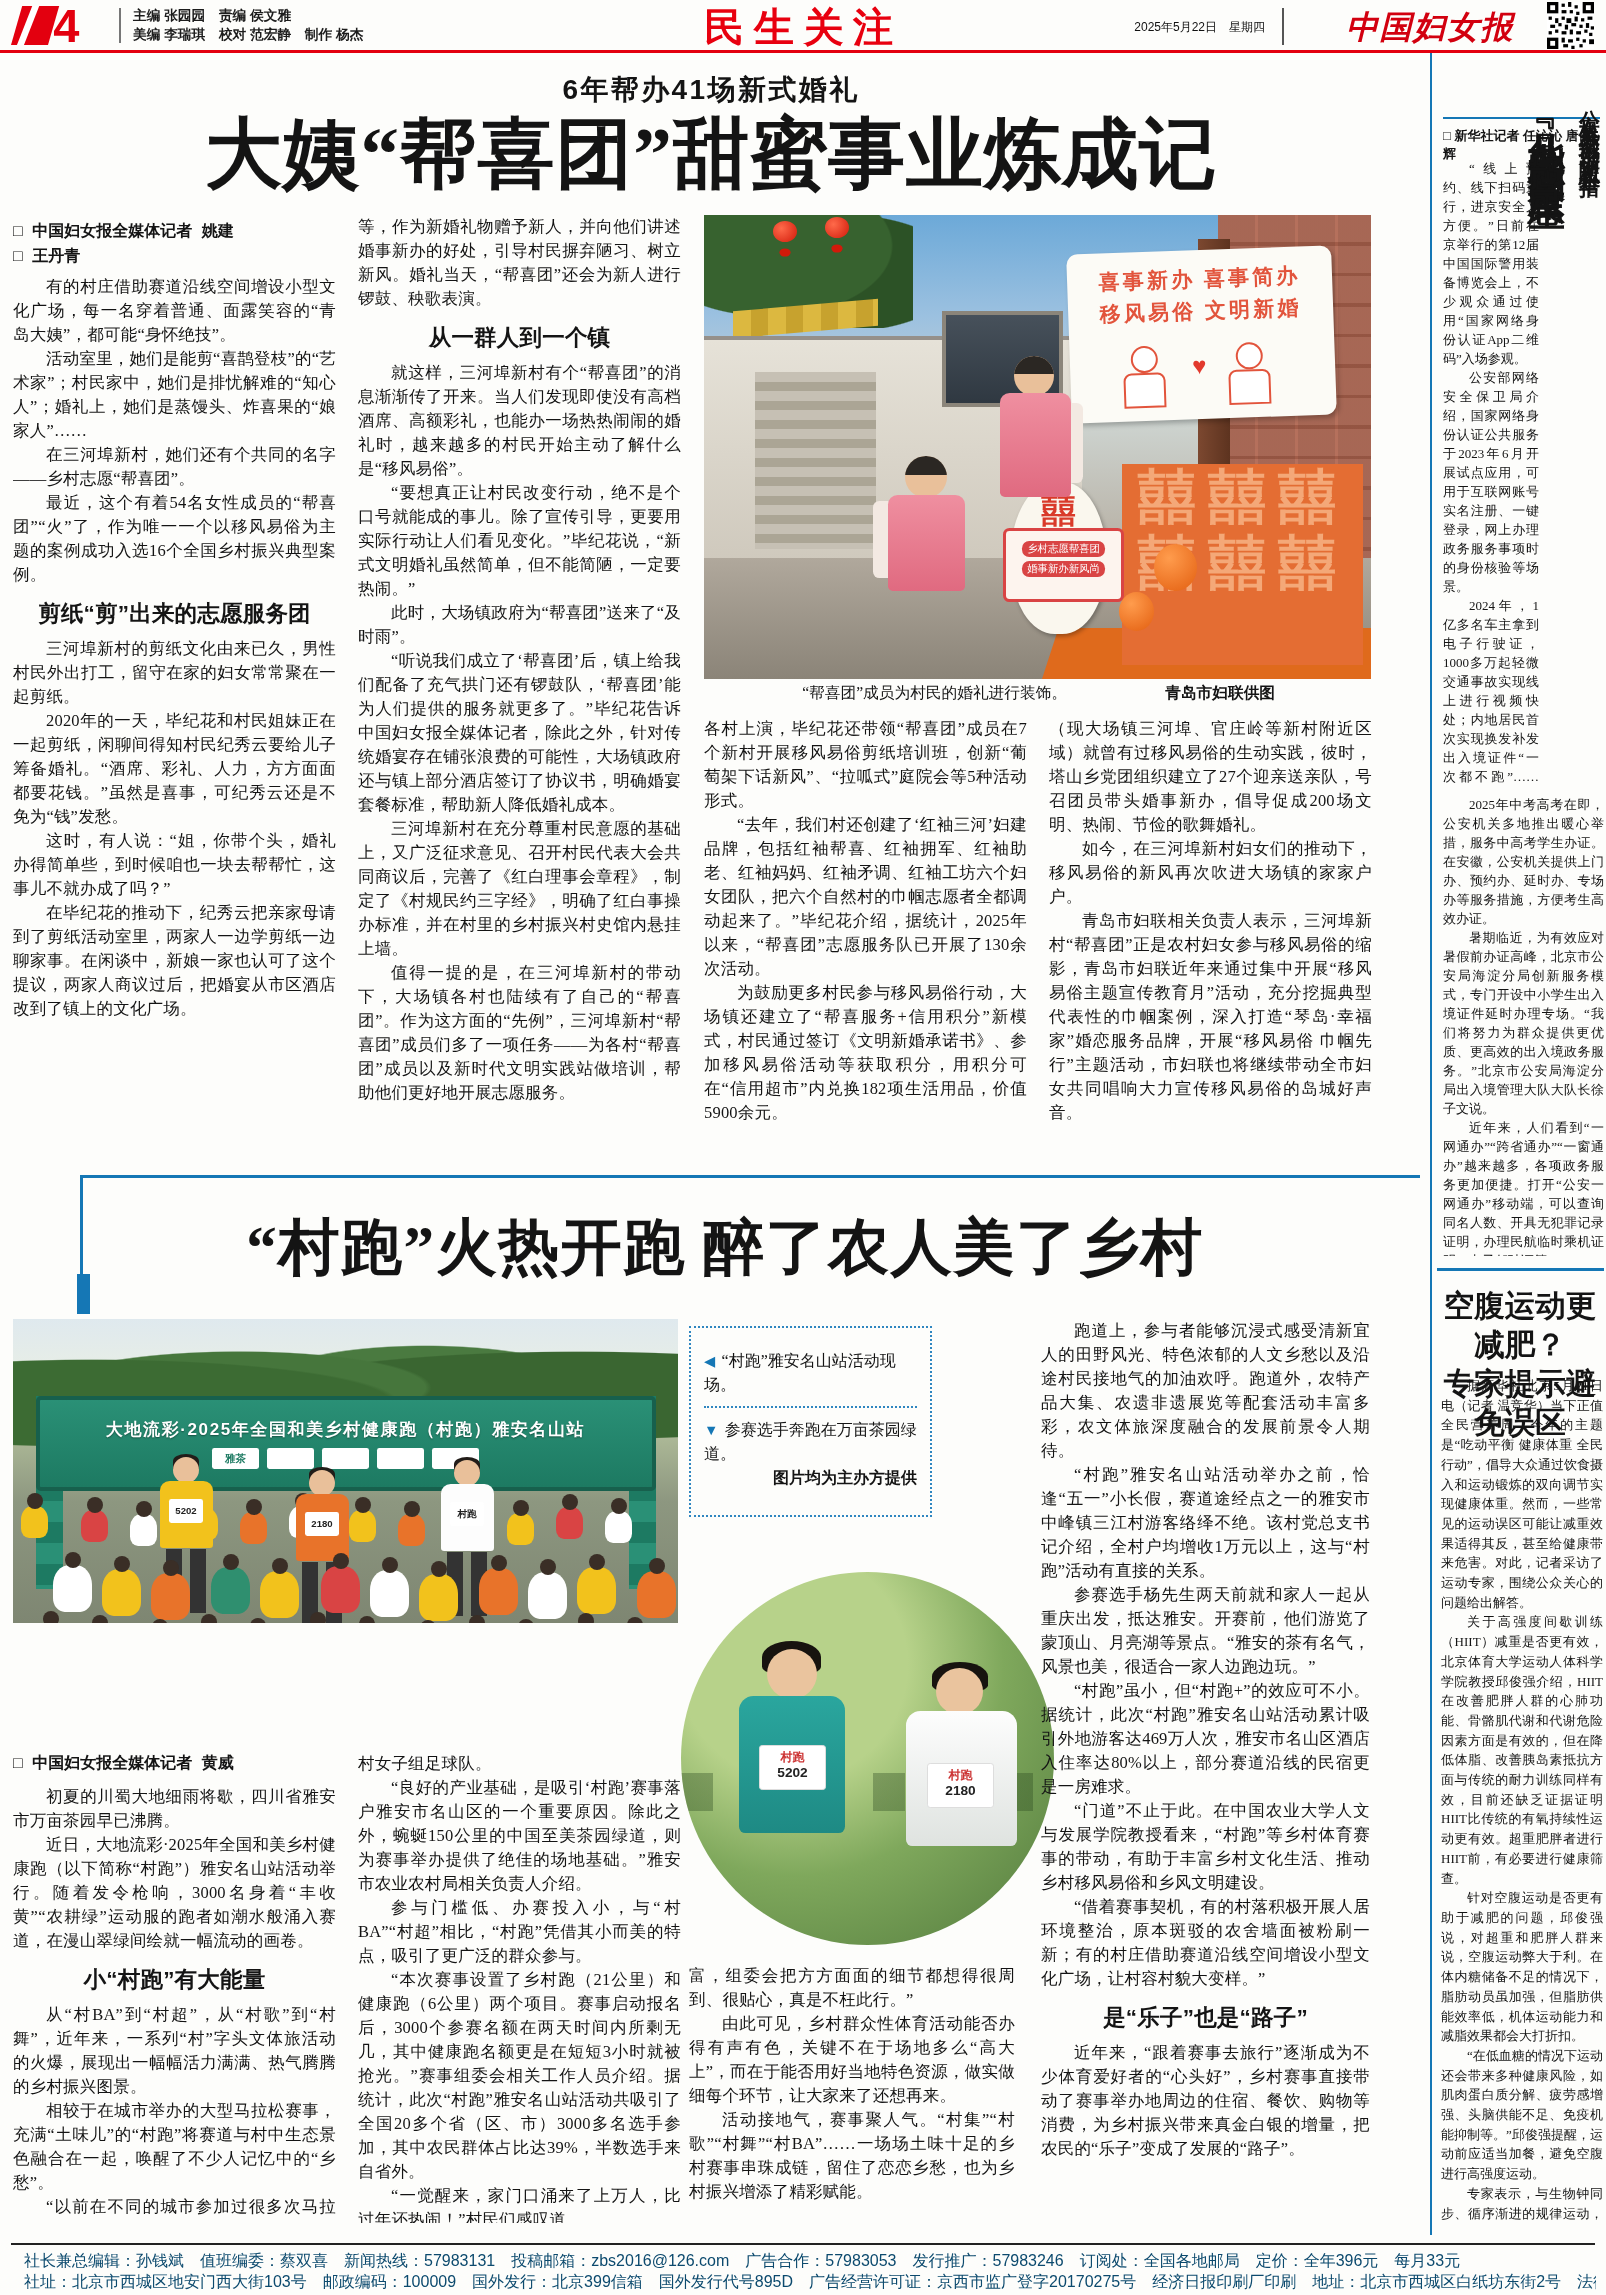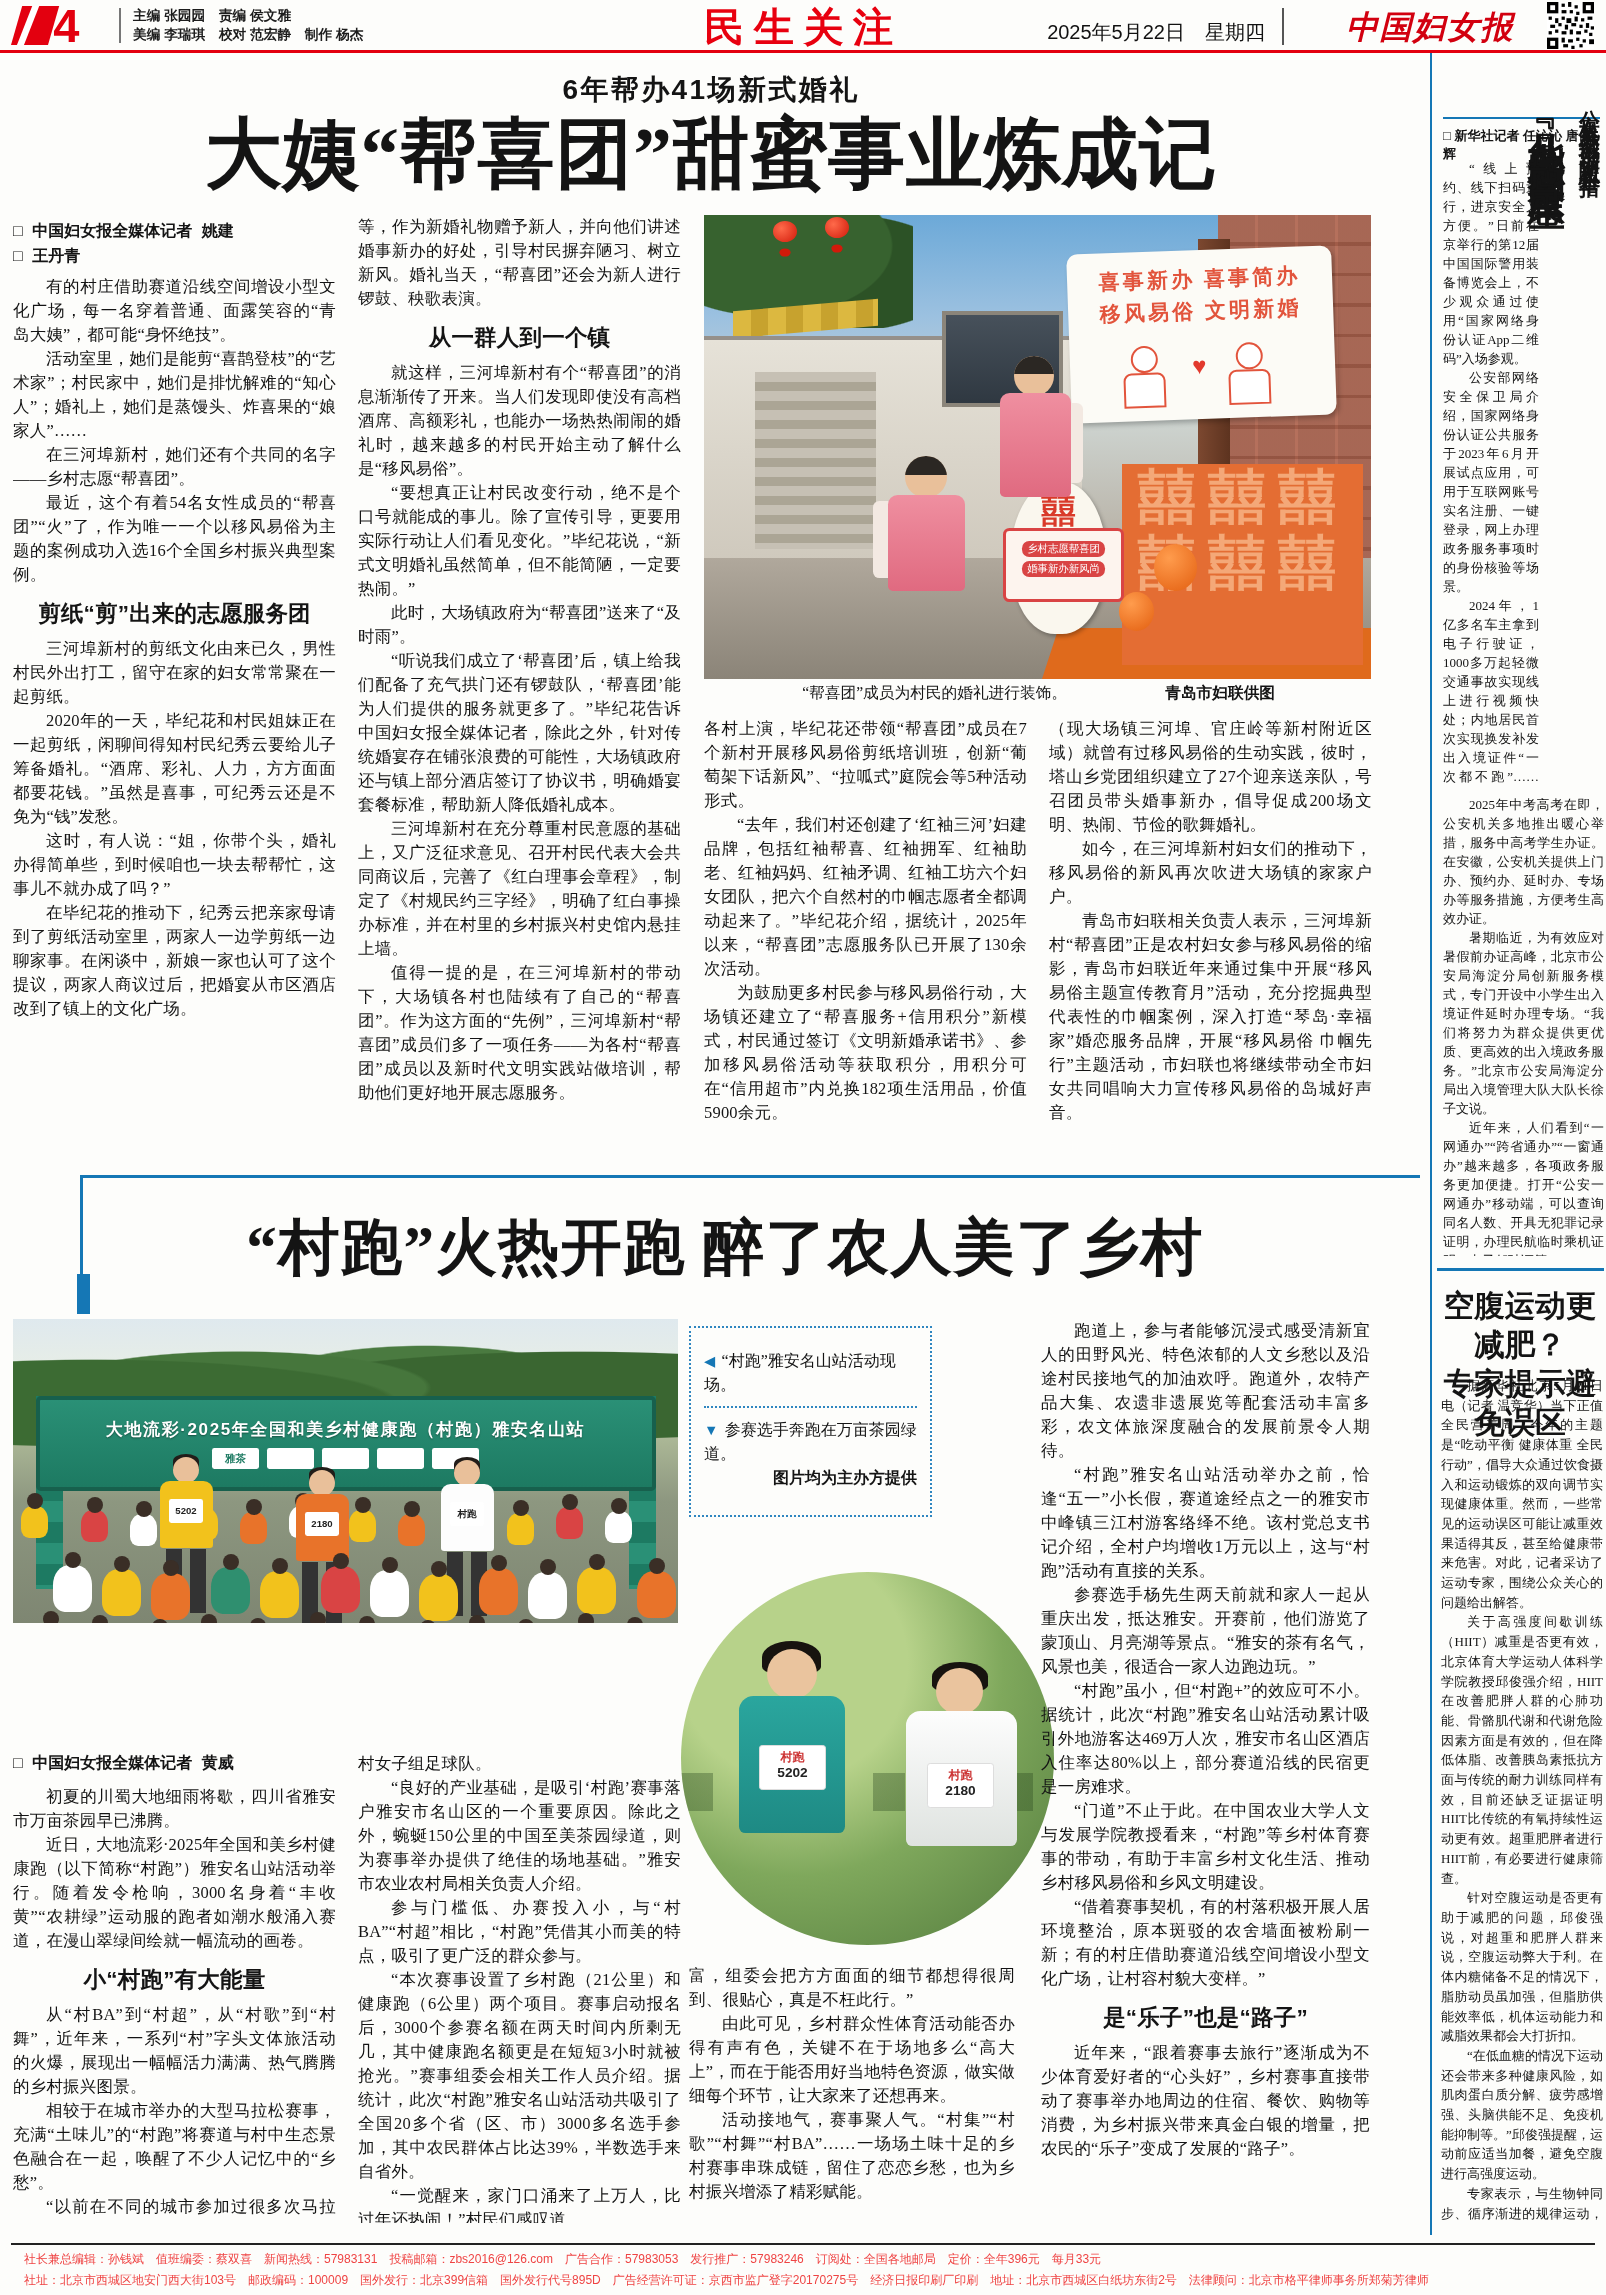--- a/index.html
+++ b/index.html
@@ -9,21 +9,21 @@
 .abs{position:absolute}
 
 
 #badge{left:11.2px;top:4.8px;width:96px;height:42px}
 #badge .flag{position:absolute;left:0;top:1.6px;width:37px;height:39px;background:#e3000f;transform:skewX(-16deg);transform-origin:bottom left}
 #badge .flag:before{content:"";position:absolute;left:8px;top:0;width:7.2px;height:39px;background:#fff;transform:skewX(-6deg)}
 #badge .num{position:absolute;left:42px;top:-6.4px;font-family:"Liberation Sans",sans-serif;font-weight:bold;font-size:47px;color:#e3000f}
 #hdr-vline{left:119px;top:8px;width:1.6px;height:35px;background:#777}
 #staff{left:133px;top:6.4px;font-family:"Liberation Sans",sans-serif;font-size:13.7px;line-height:19px;color:#1c1c1c;font-weight:bold}
 #section-title{left:0;right:0;top:0;text-align:center;font-weight:900;font-size:40px;color:#e8000f;letter-spacing:9.6px}
-#issue-date{right:342px;top:19px;font-family:"Liberation Sans",sans-serif;font-size:20px;color:#111}
+#issue-date{right:342px;top:19px;font-family:"Liberation Sans",sans-serif;font-size:12px;color:#111}
 #hdr-vline2{right:323px;top:8px;width:1.6px;height:37px;background:#555}
 #masthead{right:93px;top:6.4px;font-style:italic;font-weight:bold;font-size:32px;color:#d2000f;letter-spacing:1.6px}
 #qr{right:13px;top:1.6px;width:47px;height:47px}
 #header-rule{left:0;right:0;top:50px;height:3.2px;background:#e3000f}
 
 
 .col{overflow:hidden;text-align:justify}
 .para{margin:0;text-indent:2em;text-align:justify}
 .para.cont{text-indent:0}
 .para.sub{text-indent:0;text-align:center;font-family:"Liberation Sans",sans-serif;font-weight:bold;font-size:22.5px;line-height:27px;padding:13px 0 9.6px}
@@ -144,21 +144,21 @@
 #p-col-narrow{left:1443px;top:159px;width:96px;height:628px;font-size:13px;line-height:19px}
 #p-col-wide{left:1443px;top:795px;width:161px;height:461px;font-size:13px;line-height:19px}
 #p-headline{left:1522px;top:103px;width:48px;height:710px;writing-mode:vertical-rl;font-weight:900;font-size:37px;line-height:48px;letter-spacing:3.2px;overflow:hidden}
 #p-kicker{left:1573px;top:93px;width:30.5px;height:456px;writing-mode:vertical-rl;font-family:"Liberation Sans",sans-serif;font-weight:bold;font-size:21px;letter-spacing:4.8px;overflow:hidden}
 #sb-divider{left:1437px;top:1268px;width:167px;height:3.2px;background:#1577b5}
 #f-headline{left:1433px;top:1287px;width:174px;text-align:center;font-weight:900;font-size:30.5px;line-height:39px}
 #f-body{left:1441px;top:1376px;width:162px;height:847px;font-size:13px;line-height:19.7px}
 
 
 #footer-rule{left:11.2px;top:2243px;width:1584px;height:1.6px;background:#222}
-.footer-line{font-family:"Liberation Sans",sans-serif;font-size:12px;color:#ef4444;white-space:nowrap;overflow:hidden}
+.footer-line{font-family:"Liberation Sans",sans-serif;font-size:16px;color:#0c4a6e;white-space:nowrap;overflow:hidden}
 #footer-1{left:24px;top:2251px;width:1572px}
 #footer-2{left:24px;top:2272px;width:1572px}
 </style>
 </head>
 <body>
 
 <div id="page">
 
   <div class="abs" id="badge">
     <span class="flag"></span>

